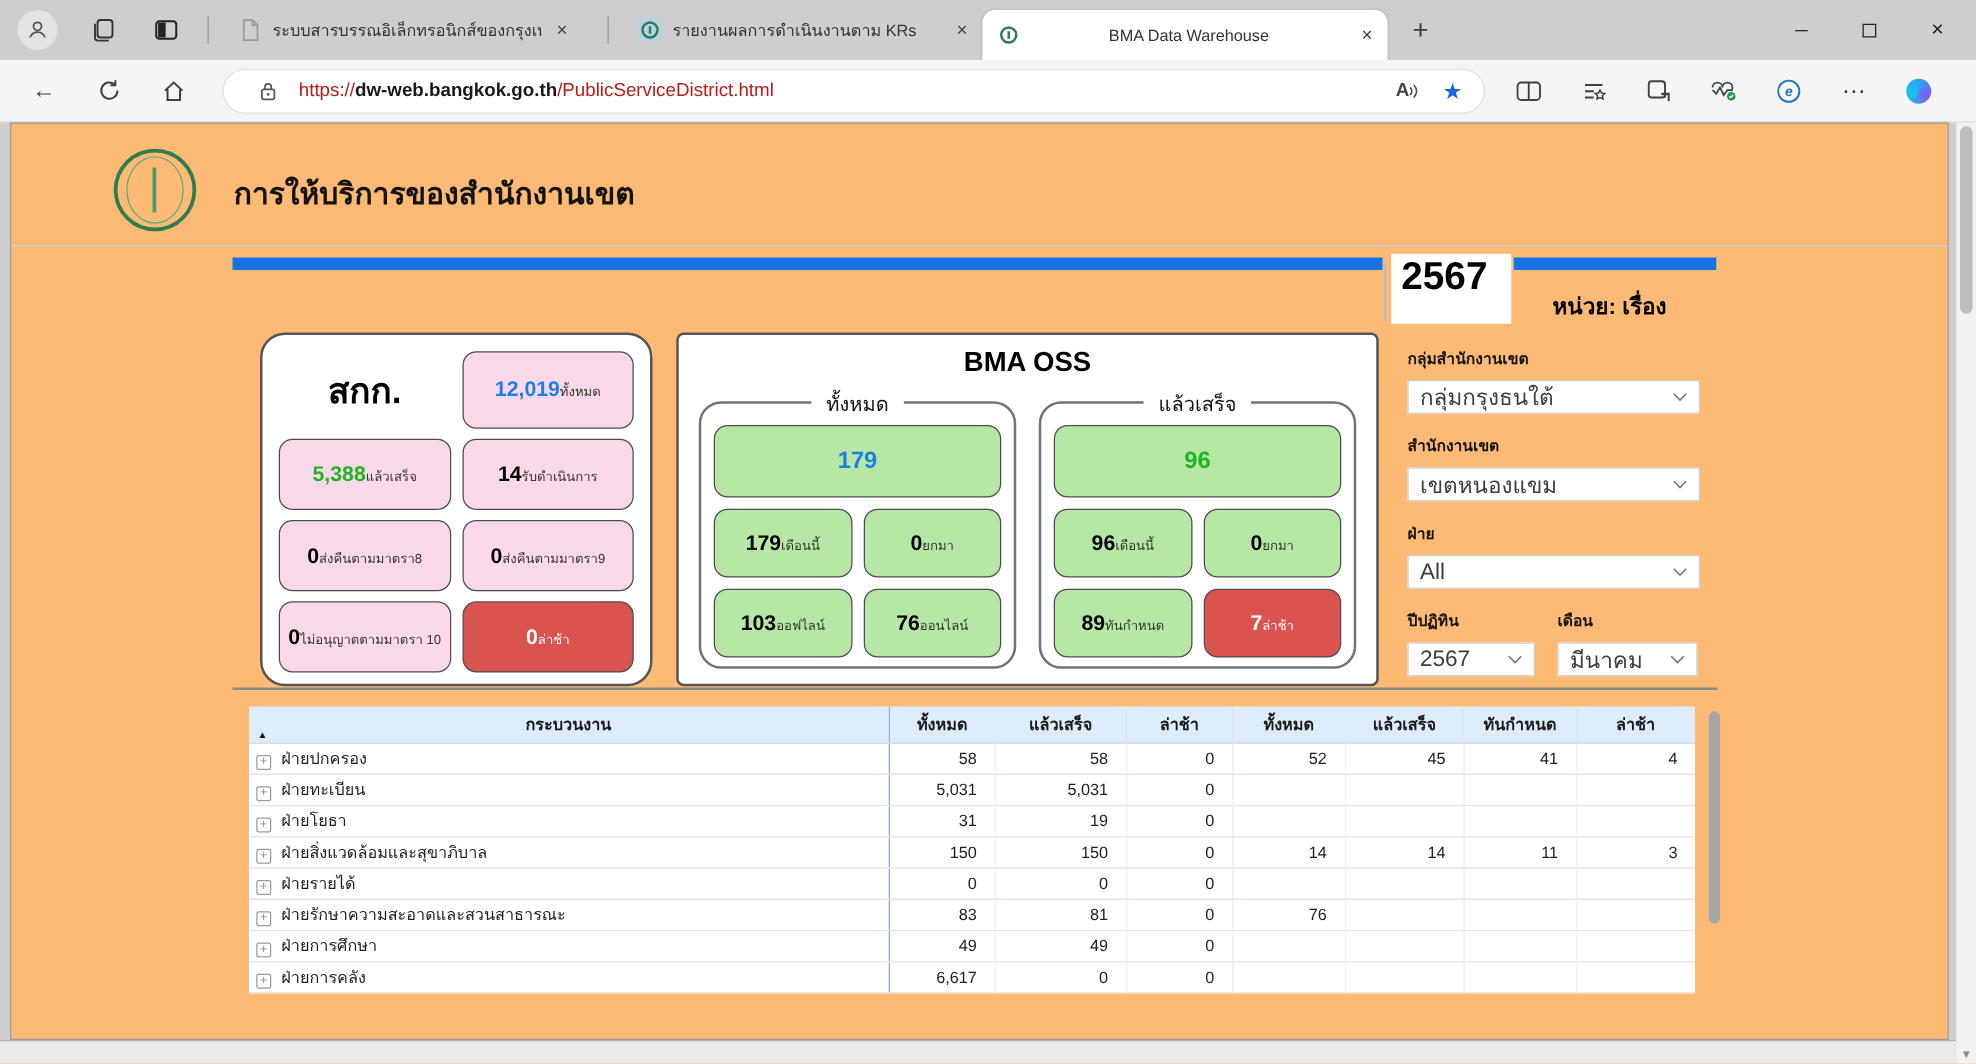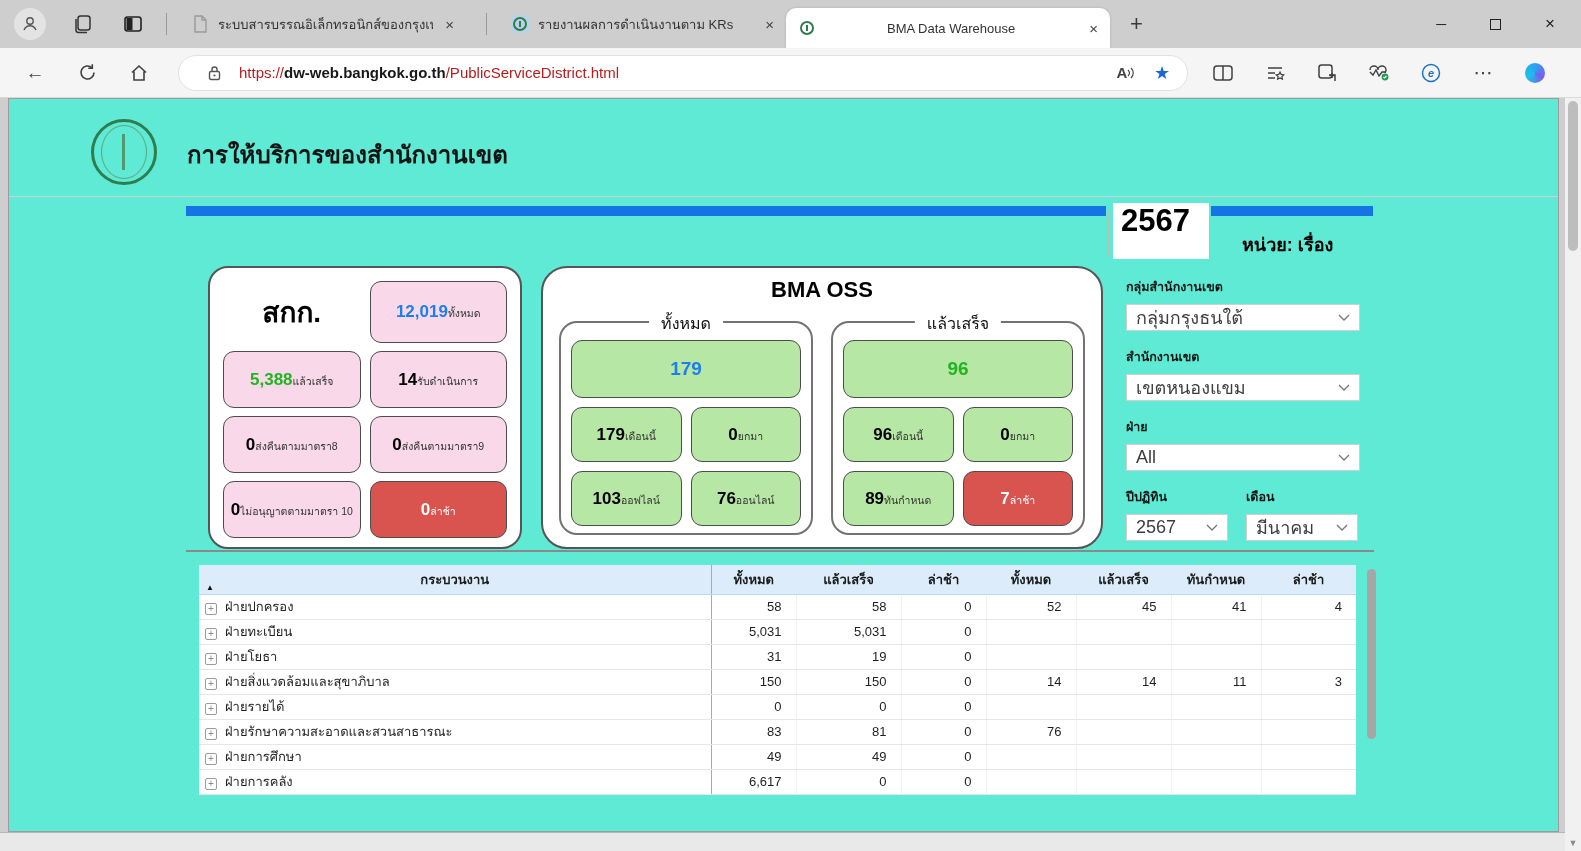--- a/index.html
+++ b/index.html
@@ -32,21 +32,21 @@
   .nav-icon { width:34px; height:34px; display:flex; align-items:center; justify-content:center; color:#404040; font-size:19px; margin-left:18px; }
   .url-pill { height:36px; background:#fff; border:1px solid #e2e2e2; border-radius:18px; display:flex; align-items:center; margin-left:22px; width:1010px; padding:0 10px 0 14px; }
   .url-text { font-size:15px; margin-left:10px; white-space:nowrap; flex:1; }
   .url-scheme,.url-path { color:#b91c1c; }
   .url-host { color:#181818; font-weight:bold; }
   .pill-icon { width:30px; display:flex; justify-content:center; align-items:center; margin-left:6px; }
   .star-filled { color:#1a66d6; font-size:18px; }
   .readaloud { font-size:15px; color:#444; font-weight:bold; }
 
   
-  .page { position:absolute; top:98px; left:8px; width:1551px; height:734px; background:#5eead4; border:1px solid #9c9c9c; overflow:hidden; }
+  .page { position:absolute; top:98px; left:8px; width:1551px; height:734px; background:#fdba74; border:1px solid #9c9c9c; overflow:hidden; }
   .bottom-strip { position:absolute; left:0; right:16px; bottom:0; height:19px; background:#e9e9e9; border-top:1px solid #b5b5b5; }
   .win-scroll { position:absolute; top:98px; right:0; width:16px; height:753px; background:#f1f1f1; }
   .win-thumb { position:absolute; top:3px; left:3px; width:10px; height:150px; background:#bdbdbd; border-radius:5px; }
   .win-arrow { position:absolute; bottom:3px; width:16px; text-align:center; color:#8a8a8a; font-size:9px; }
 
   
   .logo { position:absolute; top:20px; left:82px; width:66px; height:66px; border:3px solid #2e7d4f; border-radius:50%; display:flex; align-items:center; justify-content:center; }
   .logo-inner { width:46px; height:54px; border:1.5px solid #5ea87e; border-radius:50%; position:relative; }
   .logo-inner::after { content:""; position:absolute; left:20px; top:8px; width:3px; height:36px; background:#4f9b6f; }
   .site-title { position:absolute; top:36px; left:178px; font-size:24px; font-weight:bold; color:#141414; }
@@ -67,21 +67,21 @@
   .stat-box.danger { background:#d9534f; }
   .stat-value { font-weight:bold; font-size:17px; color:#000; }
   .stat-value.v-blue { color:#1d7fe8; }
   .stat-value.v-green { color:#21b321; }
   .danger .stat-value, .danger .stat-label { color:#fff; }
   .stat-label { font-size:10.5px; color:#333; margin-top:3px; }
 
   .sakok-card { position:absolute; left:199px; top:167px; width:314px; height:283px; border:2px solid #555; border-radius:20px; padding:13px 13px; display:grid; grid-template-columns:1fr 1fr; grid-template-rows:62px 57px 57px 57px; gap:8px 9px; background:#fff; }
   .sakok-title { display:flex; align-items:center; justify-content:center; font-size:28px; font-weight:bold; color:#000; }
 
-  .oss-card { position:absolute; left:532px; top:167px; width:562px; height:283px; border:2px solid #555; border-radius:26px; background:#fff; }
+  .oss-card { position:absolute; left:532px; top:167px; width:562px; height:283px; border:2px solid #555; border-radius:6px; background:#fff; }
   .oss-title { text-align:center; font-size:22px; font-weight:bold; margin-top:9px; }
   .oss-groups { display:flex; gap:18px; padding:18px 16px 0; }
   .oss-group { flex:1; border:2px solid #737373; border-radius:18px; position:relative; padding:17px 10px 12px; height:214px; }
   .oss-legend { position:absolute; top:-12px; left:50%; transform:translateX(-50%); background:#fff; padding:0 12px; font-size:16px; color:#111; white-space:nowrap; }
   .oss-big { height:58px; margin-bottom:9px; }
   .oss-big .stat-value { font-size:19px; }
   .oss-grid { display:grid; grid-template-columns:1fr 1fr; gap:9px; }
   .oss-grid .stat-box { height:55px; background:#b7e7a5; }
   .oss-grid .stat-box.danger { background:#d9534f; }
   .green-box { background:#b7e7a5; }

